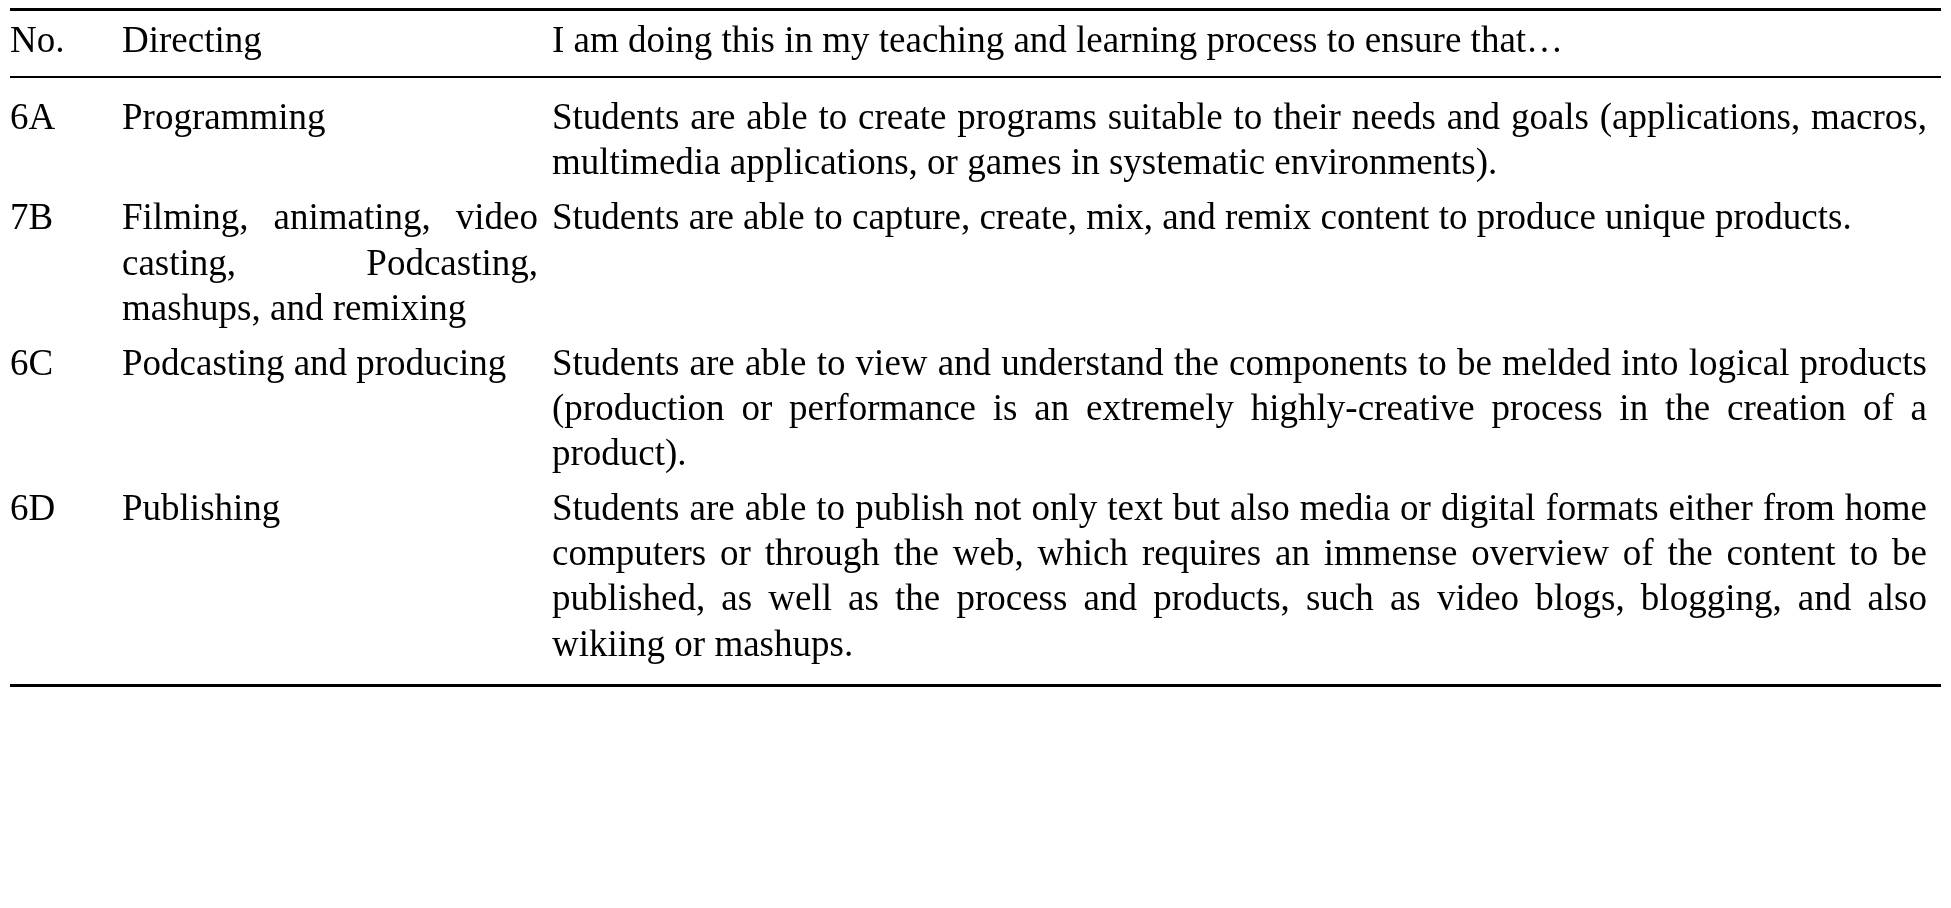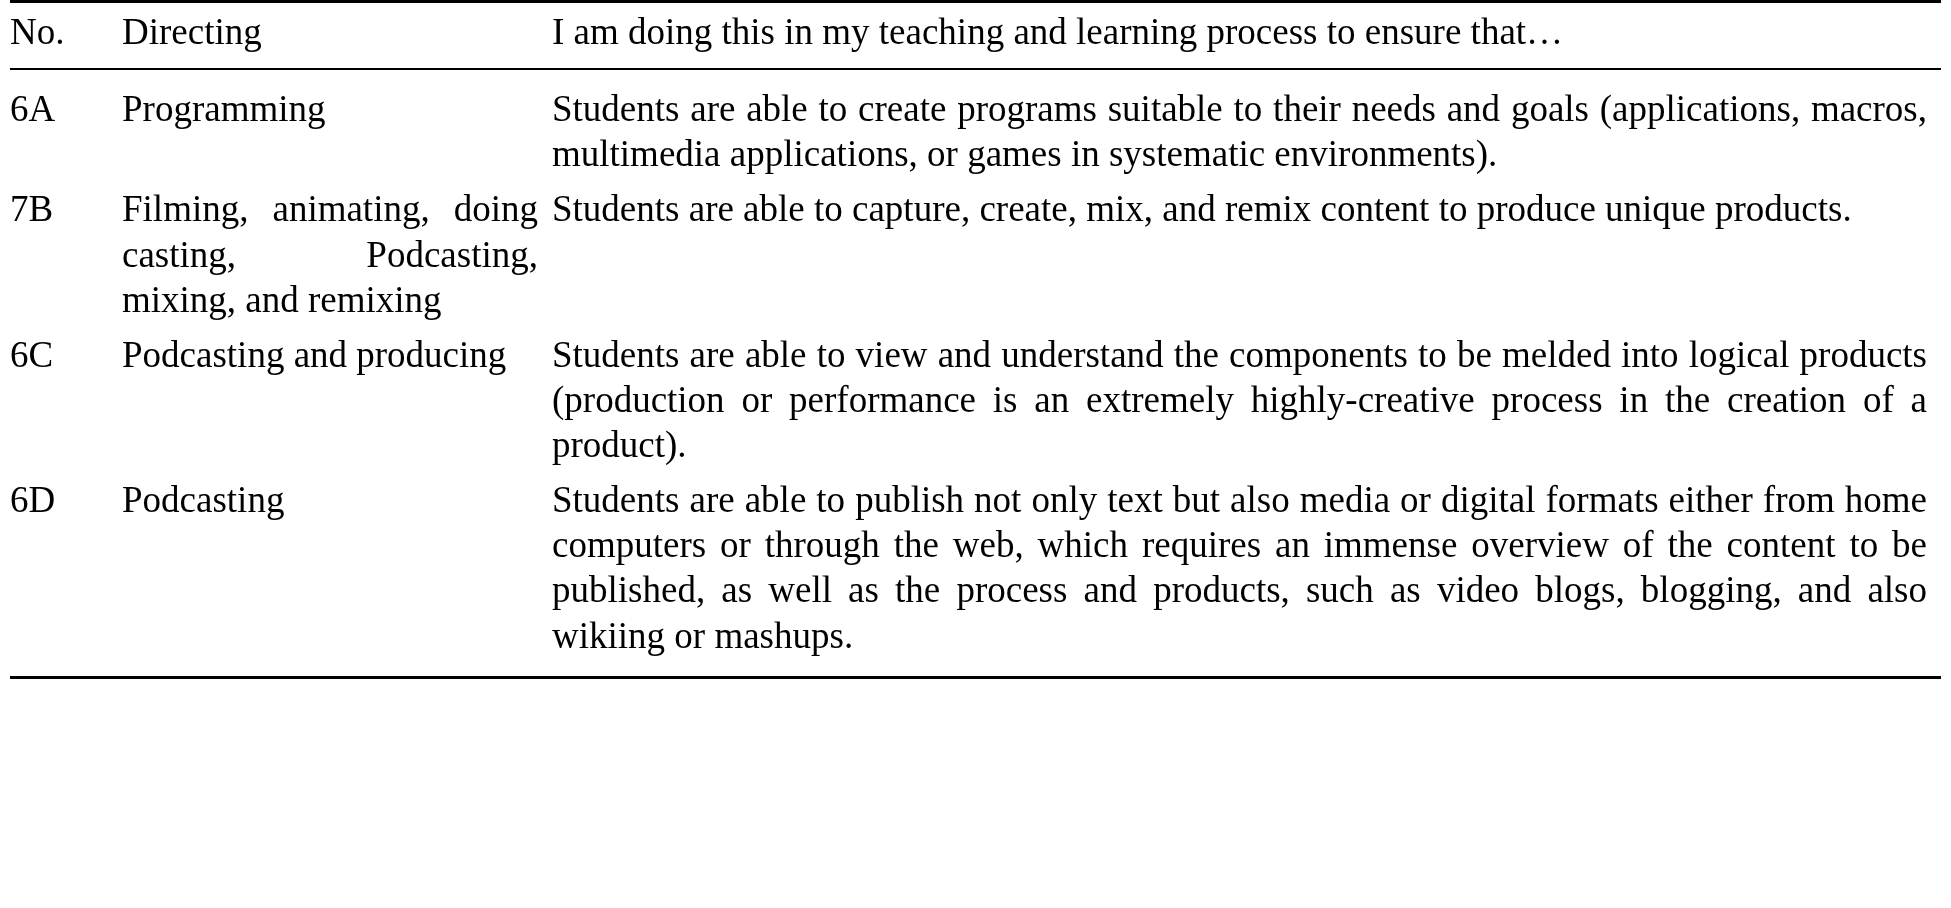--- a/index.html
+++ b/index.html
@@ -12,21 +12,21 @@
     height: 908px;
     font-family: "Liberation Serif", "DejaVu Serif", serif;
     color: #000000;
     overflow: hidden;
   }
   .page {
     position: relative;
     width: 1701px;
     height: 908px;
     box-sizing: border-box;
-    padding: 0 10px;
+    padding: 8px 10px;
   }
   table.doc-table {
     width: 1931px;
     border-collapse: collapse;
     table-layout: fixed;
     font-size: 37px;
     line-height: 1.22;
   }
   col.c-no    { width: 112px; }
   col.c-cat   { width: 430px; }
@@ -89,29 +89,29 @@
       </tr>
     </thead>
     <tbody>
       <tr class="table-row">
         <td class="cell-no">6A</td>
         <td class="cell-cat">Programming</td>
         <td class="cell-desc">Students are able to create programs suitable to their needs and goals (applications, macros, multimedia applications, or games in systematic environments).</td>
       </tr>
       <tr class="table-row">
         <td class="cell-no">7B</td>
-        <td class="cell-cat">Filming, animating, doing casting, Podcasting, mixing, and remixing</td>
+        <td class="cell-cat">Filming, animating, video casting, Podcasting, mashups, and remixing</td>
         <td class="cell-desc">Students are able to capture, create, mix, and remix content to produce unique products.</td>
       </tr>
       <tr class="table-row">
         <td class="cell-no">6C</td>
         <td class="cell-cat">Podcasting and producing</td>
         <td class="cell-desc">Students are able to view and understand the components to be melded into logical products (production or performance is an extremely highly-creative process in the creation of a product).</td>
       </tr>
       <tr class="table-row">
         <td class="cell-no">6D</td>
-        <td class="cell-cat">Podcasting</td>
+        <td class="cell-cat">Publishing</td>
         <td class="cell-desc">Students are able to publish not only text but also media or digital formats either from home computers or through the web, which requires an immense overview of the content to be published, as well as the process and products, such as video blogs, blogging, and also wikiing or mashups.</td>
       </tr>
     </tbody>
   </table>
   <div class="rule-bottom"></div>
 </div>
 
 </body></html>

